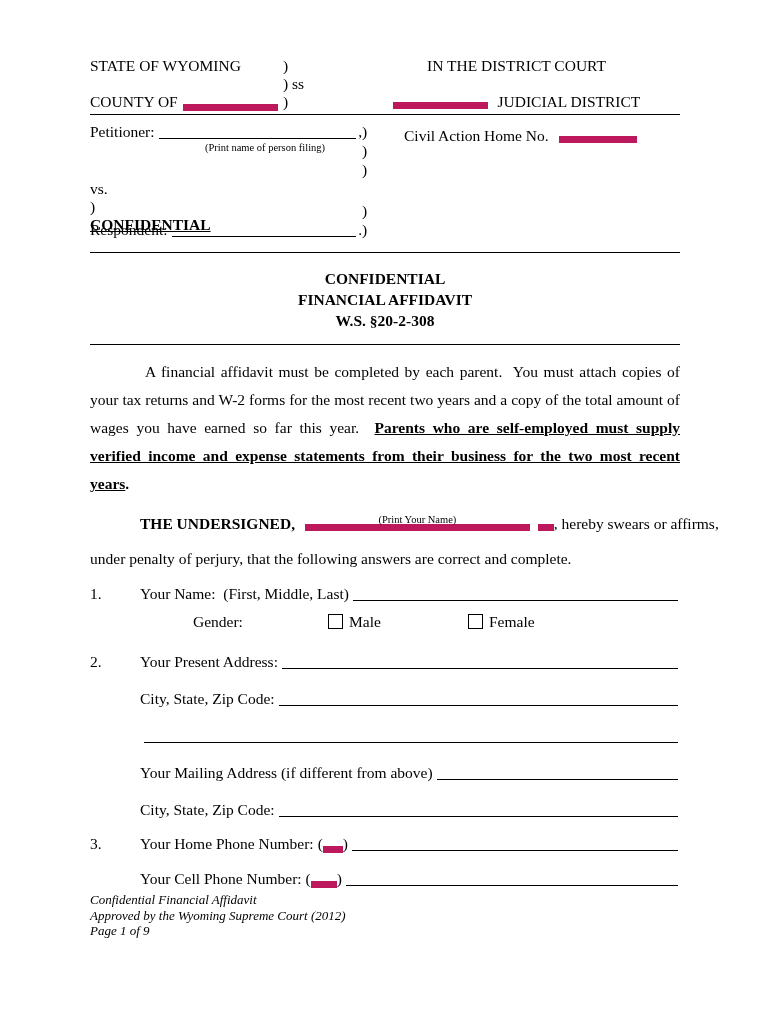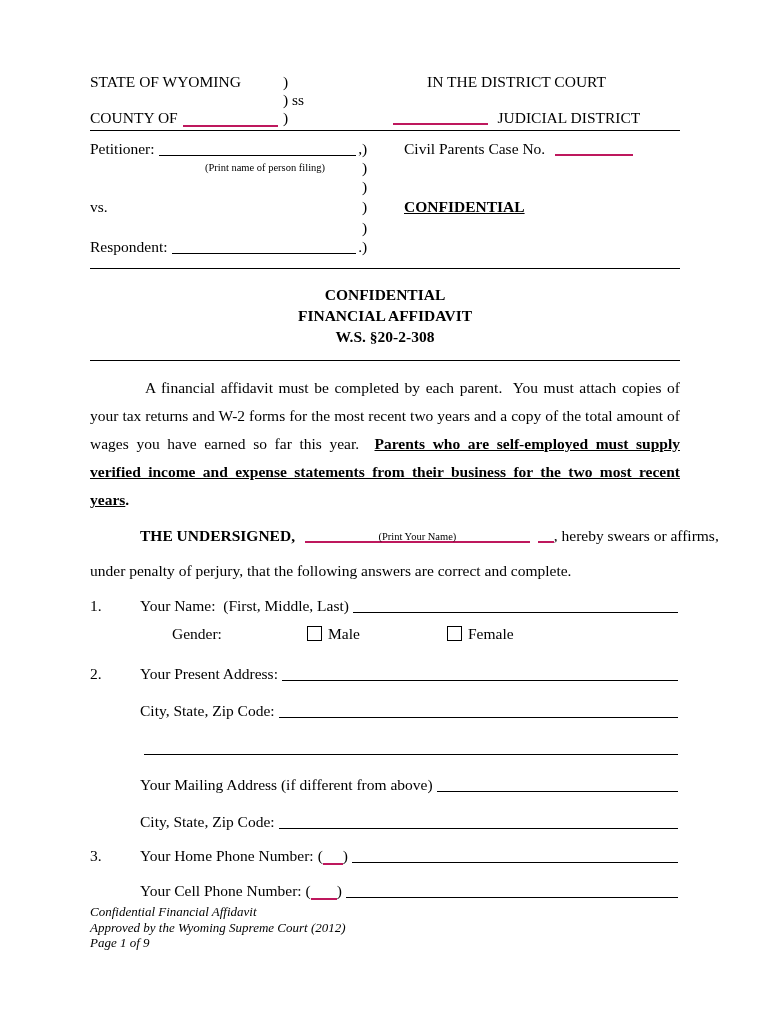--- a/index.html
+++ b/index.html
@@ -1,41 +1,41 @@
 <!DOCTYPE html>
 <html><head>
 <meta charset="utf-8">
 <style>
   html,body{margin:0;padding:0;background:#ffffff;}
   body{
     width:770px;height:1024px;
     font-family:"Liberation Serif","DejaVu Serif",serif;
     color:#000;font-size:15.5px;position:relative;overflow:hidden;
   }
-  .page{box-sizing:border-box;width:770px;height:1024px;padding:73px 90px 0 90px;}
+  .page{box-sizing:border-box;width:770px;height:1024px;padding:57px 90px 0 90px;}
 
   
   .court-header{border-bottom:1.5px solid #000;padding-bottom:3px;}
   .ch-row{display:flex;align-items:flex-end;height:18px;white-space:nowrap;}
   .ch-left{width:193px;display:flex;align-items:flex-end;}
   .ch-paren{width:70px;}
   .ch-right{flex:1;text-align:center;}
 
   
   .caption{border-bottom:1.5px solid #000;padding:8px 0 12px 0;}
-  .cap-row{display:flex;align-items:center;height:19px;white-space:nowrap;}
-  .cap-row.tall{height:22px;}
+  .cap-row{display:flex;align-items:flex-start;height:19px;white-space:nowrap;}
+  .cap-row.tall{height:22px;flex-direction:column;}
   .cap-row.short{height:16px;}
   .cap-left{width:272px;display:flex;align-items:flex-end;}
   .cap-paren{width:42px;}
   .cap-right{flex:1;}
   .cap-hint{margin-left:85px;width:180px;text-align:center;font-size:10.5px;align-self:flex-start;}
   .cap-hint2{margin-left:95px;width:185px;text-align:center;font-size:10.5px;align-self:flex-start;}
 
-  .blank{display:inline-block;border-bottom:2px solid #be185d;height:13px;vertical-align:-2px;background:transparent;}
+  .blank{display:inline-block;border-bottom:7px solid #be185d;height:13px;vertical-align:-2px;background:transparent;}
   .w78{width:78px}.w95{width:95px}.w225{width:225px}.w16{width:16px}.w20{width:20px}.w26{width:26px}
   .fill{flex:1;border-bottom:1px solid #000;height:14px;margin:0 2px 2px 4px;}
 
   .bold{font-weight:bold;}
   .bu{font-weight:bold;text-decoration:underline;}
 
   
   .title-block{text-align:center;font-weight:bold;padding:15px 0 13px 0;line-height:21px;border-bottom:1.5px solid #000;}
 
   
@@ -98,21 +98,21 @@
 
   <div class="caption">
     <div class="cap-row">
       <span class="cap-left">
         <span>Petitioner:</span>
         <span class="fill"></span>
         <span>,</span>
       </span>
       <span class="cap-paren">)</span>
       <span class="cap-right">
-        <span>Civil Parents Case No.</span>
+        <span>Civil Action Home No.</span>
         <span class="blank w78" style="margin-left:6px"></span>
       </span>
     </div>
     <div class="cap-row">
       <span class="cap-left">
         <span class="cap-hint">(Print name of person filing)</span>
       </span>
       <span class="cap-paren">)</span>
       <span class="cap-right"></span>
     </div>
@@ -165,21 +165,21 @@
   <div class="q-area">
 
     <div class="q-row">
       <span class="q-num">1.</span>
       <span>Your Name:&nbsp; (First, Middle, Last)</span>
       <span class="fill"></span>
     </div>
 
     <div class="q-row mt8">
       <span class="q-num"></span>
-      <span class="g-label" style="margin-left:32px">Gender:</span>
+      <span class="g-label" style="margin-left:53px">Gender:</span>
       <span class="g-opt"><span class="checkbox"></span><span>Male</span></span>
       <span class="g-opt"><span class="checkbox"></span><span>Female</span></span>
     </div>
 
     <div class="q-row mt20">
       <span class="q-num">2.</span>
       <span>Your Present Address:</span>
       <span class="fill"></span>
     </div>
 

